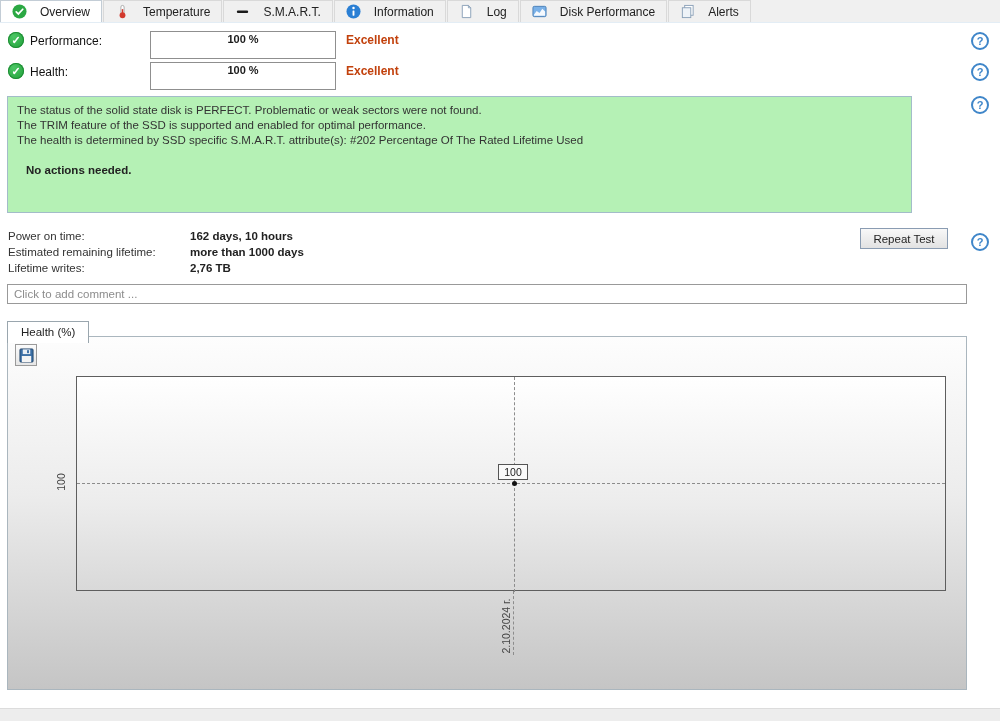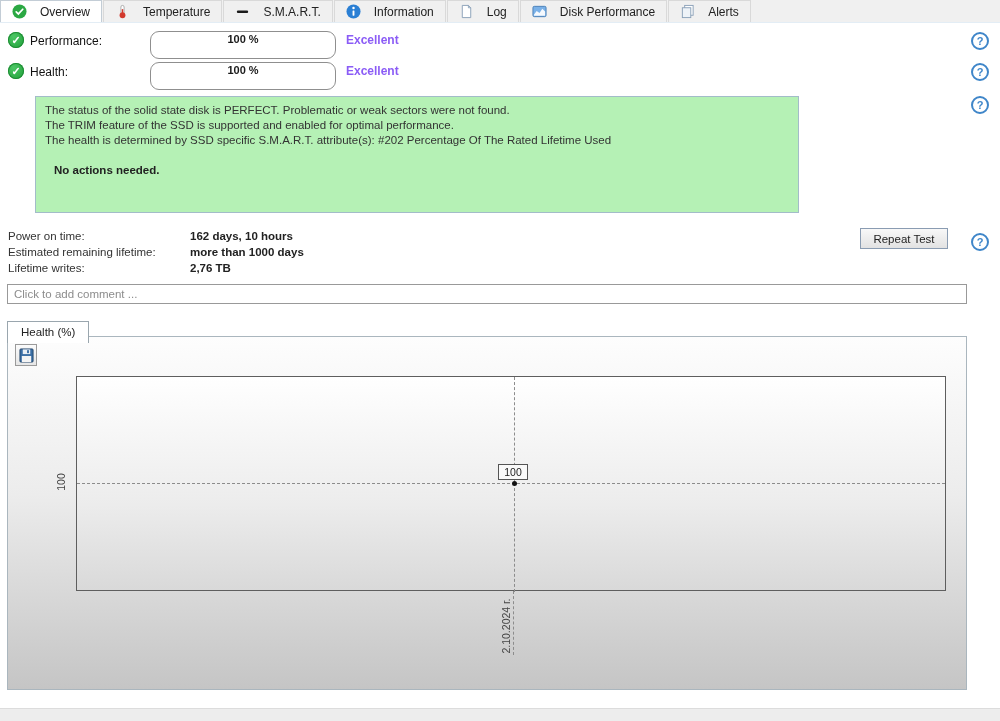--- a/index.html
+++ b/index.html
@@ -27,42 +27,42 @@
   .gauge-row { position:absolute; left:0; width:1000px; height:20px; }
   .check-badge {
     position:absolute; left:8px; top:1px; width:16px; height:16px; border-radius:50%;
     background:radial-gradient(circle at 35% 30%, #4cc765, #1f9e38);
     color:#fff; font-size:11px; font-weight:bold; text-align:center; line-height:16px;
     box-shadow:0 0 0 1px #1d8c33 inset;
   }
   .gauge-label { position:absolute; left:30px; top:3px; font-size:12px; color:#111; }
   .gauge-bar {
     position:absolute; left:150px; top:0; width:186px; height:18px;
-    border:1px solid #8f8f8f; border-radius:9px; background:#fff; padding:13px;
+    border:1px solid #8f8f8f; border-radius:0; background:#fff; padding:13px;
   }
   .gauge-fill {
     width:100%; height:100%; border-radius:7px; position:relative;
     background:linear-gradient(to right,#e44a41 0%,#e8743f 28%,#efc243 52%,#cfe23f 68%,#7ddb3c 84%,#3ed04a 100%);
   }
   .gauge-value {
     position:absolute; left:0; top:0; width:100%; text-align:center;
     font-size:11px; font-weight:bold; color:#1a1a1a; line-height:14px;
   }
-  .gauge-rating { position:absolute; left:346px; top:2px; font-size:12px; font-weight:bold; color:#8b5cf6; }
+  .gauge-rating { position:absolute; left:346px; top:2px; font-size:12px; font-weight:bold; color:#c2410c; }
   
   .help {
     position:absolute; width:18px; height:18px; border-radius:50%;
     border:2px solid #3f86c9; background:#fff; color:#3f86c9;
     font-weight:bold; font-size:11px; text-align:center; line-height:14px; cursor:pointer;
   }
   
   .status-box {
-    position:absolute; left:7px; top:96px; width:764px; height:117px;
+    position:absolute; left:7px; top:96px; width:905px; height:117px;
     background:#b5f1b5; border:1px solid #a3bcc9; padding:6px 9px;
-    color:#333; font-size:11.5px; line-height:15px;margin-left:28px;
+    color:#333; font-size:11.5px; line-height:15px;
   }
   .status-box .action { font-weight:bold; margin-top:15px; color:#222;padding-left:9px; }
   
   .details { position:absolute; left:8px; top:228px; }
   .detail-row { display:flex; line-height:16px; }
   .detail-label { width:182px; color:#333; }
   .detail-value { font-weight:bold; color:#222; }
   .btn {
     position:absolute; left:860px; top:228px; width:88px; height:21px;
     border:1px solid #8a9cb2; border-radius:0;

